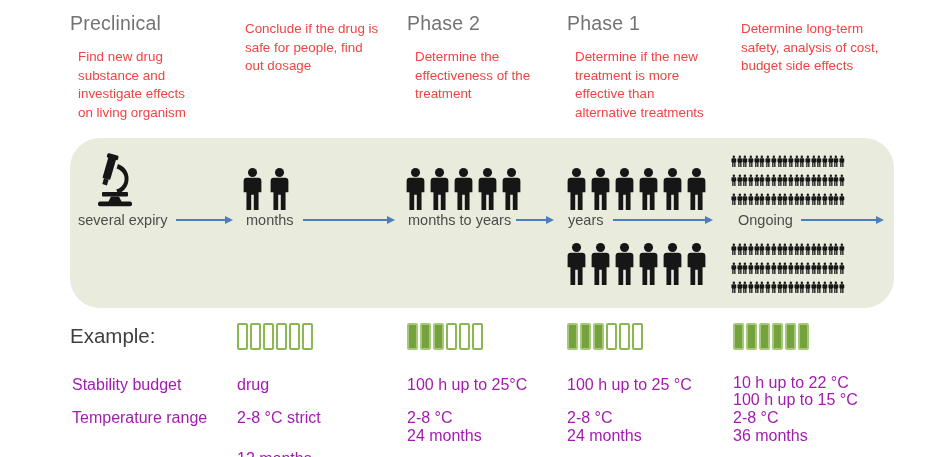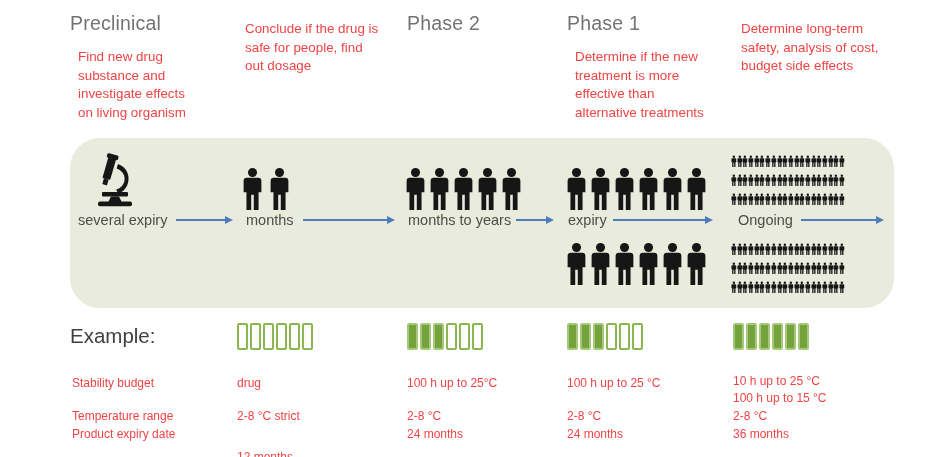--- a/index.html
+++ b/index.html
@@ -22,36 +22,37 @@
   
   .duration{position:absolute;font-size:14.5px;color:#4c4c4c;white-space:nowrap;}
   .arrow{position:absolute;height:2px;background:#4d7dbb;}
   .arrow::after{content:"";position:absolute;right:-7px;top:-3.5px;width:0;height:0;
     border-left:8px solid #4d7dbb;border-top:4.5px solid transparent;border-bottom:4.5px solid transparent;}
   
   .example-title{position:absolute;left:70px;top:324px;font-size:20.5px;color:#3f3f3f;}
   .battery{position:absolute;top:323px;display:flex;gap:2.6px;}
   .seg{width:10.5px;height:27px;border:2.6px solid #8bb753;border-radius:2px;background:#ffffff;box-sizing:border-box;}
   .seg.filled{border-color:#a6c87b;background:#74a23c;}
-  .rowlabel,.val{position:absolute;font-size:12px;color:#ef4444;white-space:nowrap;}
+  .rowlabel,.val{position:absolute;font-size:16px;color:#a21caf;white-space:nowrap;}
 </style>
 </head>
 <body>
 
 <div class="canvas">
 
   <div class="col-head" style="left:70px;width:140px">
     <h2>Preclinical</h2>
     <p>Find new drug substance and investigate effects on living organism</p>
   </div>
   <div class="col-head" style="left:237px;width:150px">
     <p>Conclude if the drug is safe for people, find out dosage</p>
   </div>
   <div class="col-head" style="left:407px;width:140px">
     <h2>Phase 2</h2>
+    <p>Determine the effectiveness of the treatment</p>
   </div>
   <div class="col-head" style="left:567px;width:152px">
     <h2>Phase 1</h2>
     <p>Determine if the new treatment is more effective than alternative treatments</p>
   </div>
   <div class="col-head" style="left:733px;width:165px">
     <p>Determine long-term safety, analysis of cost, budget side effects</p>
   </div>
 
   <div class="band"></div>
@@ -643,21 +644,21 @@
       </svg>
       <svg viewBox="0 0 26 52" fill="#161616">
         <circle cx="13" cy="5.5" r="5.6"></circle>
         <path d="M6 12 L20 12 Q24 12 24 16 L24 30 L20.5 30 L20.5 52 L14.6 52 L14.6 33 L11.4 33 L11.4 52 L5.5 52 L5.5 30 L2 30 L2 16 Q2 12 6 12 Z"></path>
       </svg>
     </div>
 
   <div class="duration" style="left:78px;top:212px">several expiry</div>
   <div class="duration" style="left:246px;top:212px">months</div>
   <div class="duration" style="left:408px;top:212px">months to years</div>
-  <div class="duration" style="left:568px;top:212px">expiry</div>
+  <div class="duration" style="left:568px;top:212px">years</div>
   <div class="duration" style="left:738px;top:212px">Ongoing</div>
 
   <div class="arrow" style="left:176px;top:219px;width:50px"></div>
   <div class="arrow" style="left:303px;top:219px;width:85px"></div>
   <div class="arrow" style="left:516px;top:219px;width:31px"></div>
   <div class="arrow" style="left:613px;top:219px;width:93px"></div>
   <div class="arrow" style="left:801px;top:219px;width:76px"></div>
 
   <div class="example-title">Example:</div>
 
@@ -689,32 +690,31 @@
       <span class="seg filled"></span>
       <span class="seg filled"></span>
       <span class="seg filled"></span>
       <span class="seg filled"></span>
       <span class="seg filled"></span>
       <span class="seg filled"></span>
     </div>
 
   <div class="rowlabel" style="left:72px;top:376px">Stability budget</div>
   <div class="rowlabel" style="left:72px;top:409px">Temperature range</div>
-  <div class="rowlabel" style="left:72px;top:427px">Product expiry date</div>
 
   <div class="val" style="left:237px;top:376px">drug</div>
   <div class="val" style="left:237px;top:409px">2-8 °C strict</div>
   <div class="val" style="left:237px;top:450px">12 months</div>
 
   <div class="val" style="left:407px;top:376px">100 h up to 25°C</div>
   <div class="val" style="left:407px;top:409px">2-8 °C</div>
   <div class="val" style="left:407px;top:427px">24 months</div>
 
   <div class="val" style="left:567px;top:376px">100 h up to 25 °C</div>
   <div class="val" style="left:567px;top:409px">2-8 °C</div>
   <div class="val" style="left:567px;top:427px">24 months</div>
 
-  <div class="val" style="left:733px;top:374px">10 h up to 25 °C</div>
+  <div class="val" style="left:733px;top:374px">10 h up to 22 °C</div>
   <div class="val" style="left:733px;top:391px">100 h up to 15 °C</div>
   <div class="val" style="left:733px;top:409px">2-8 °C</div>
   <div class="val" style="left:733px;top:427px">36 months</div>
 
 </div>
 
 </body></html>

